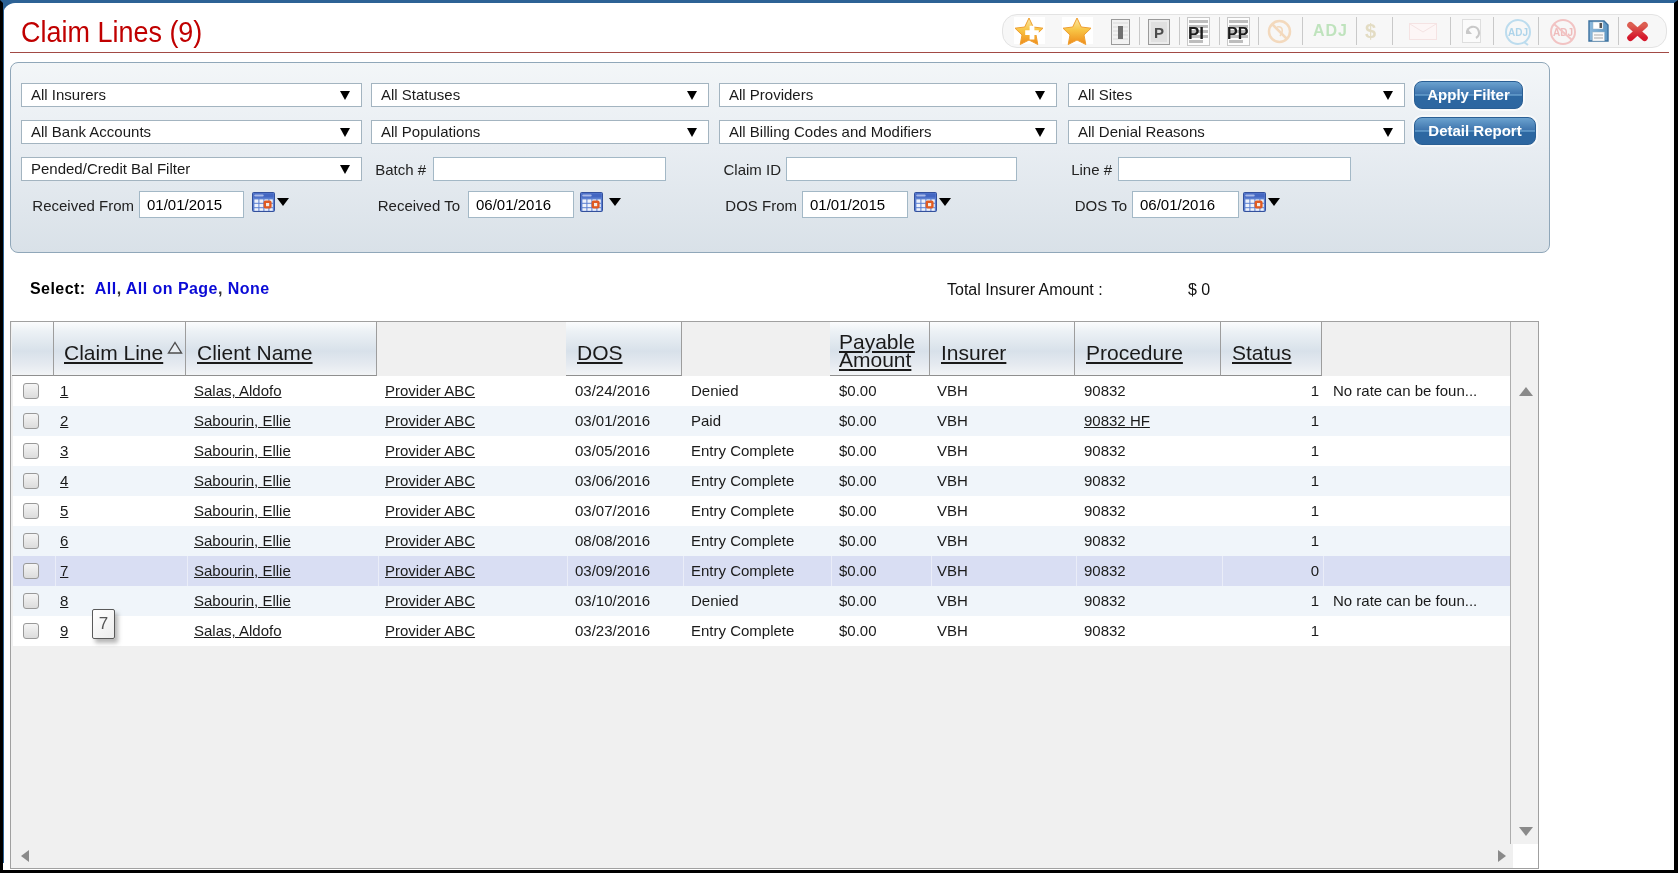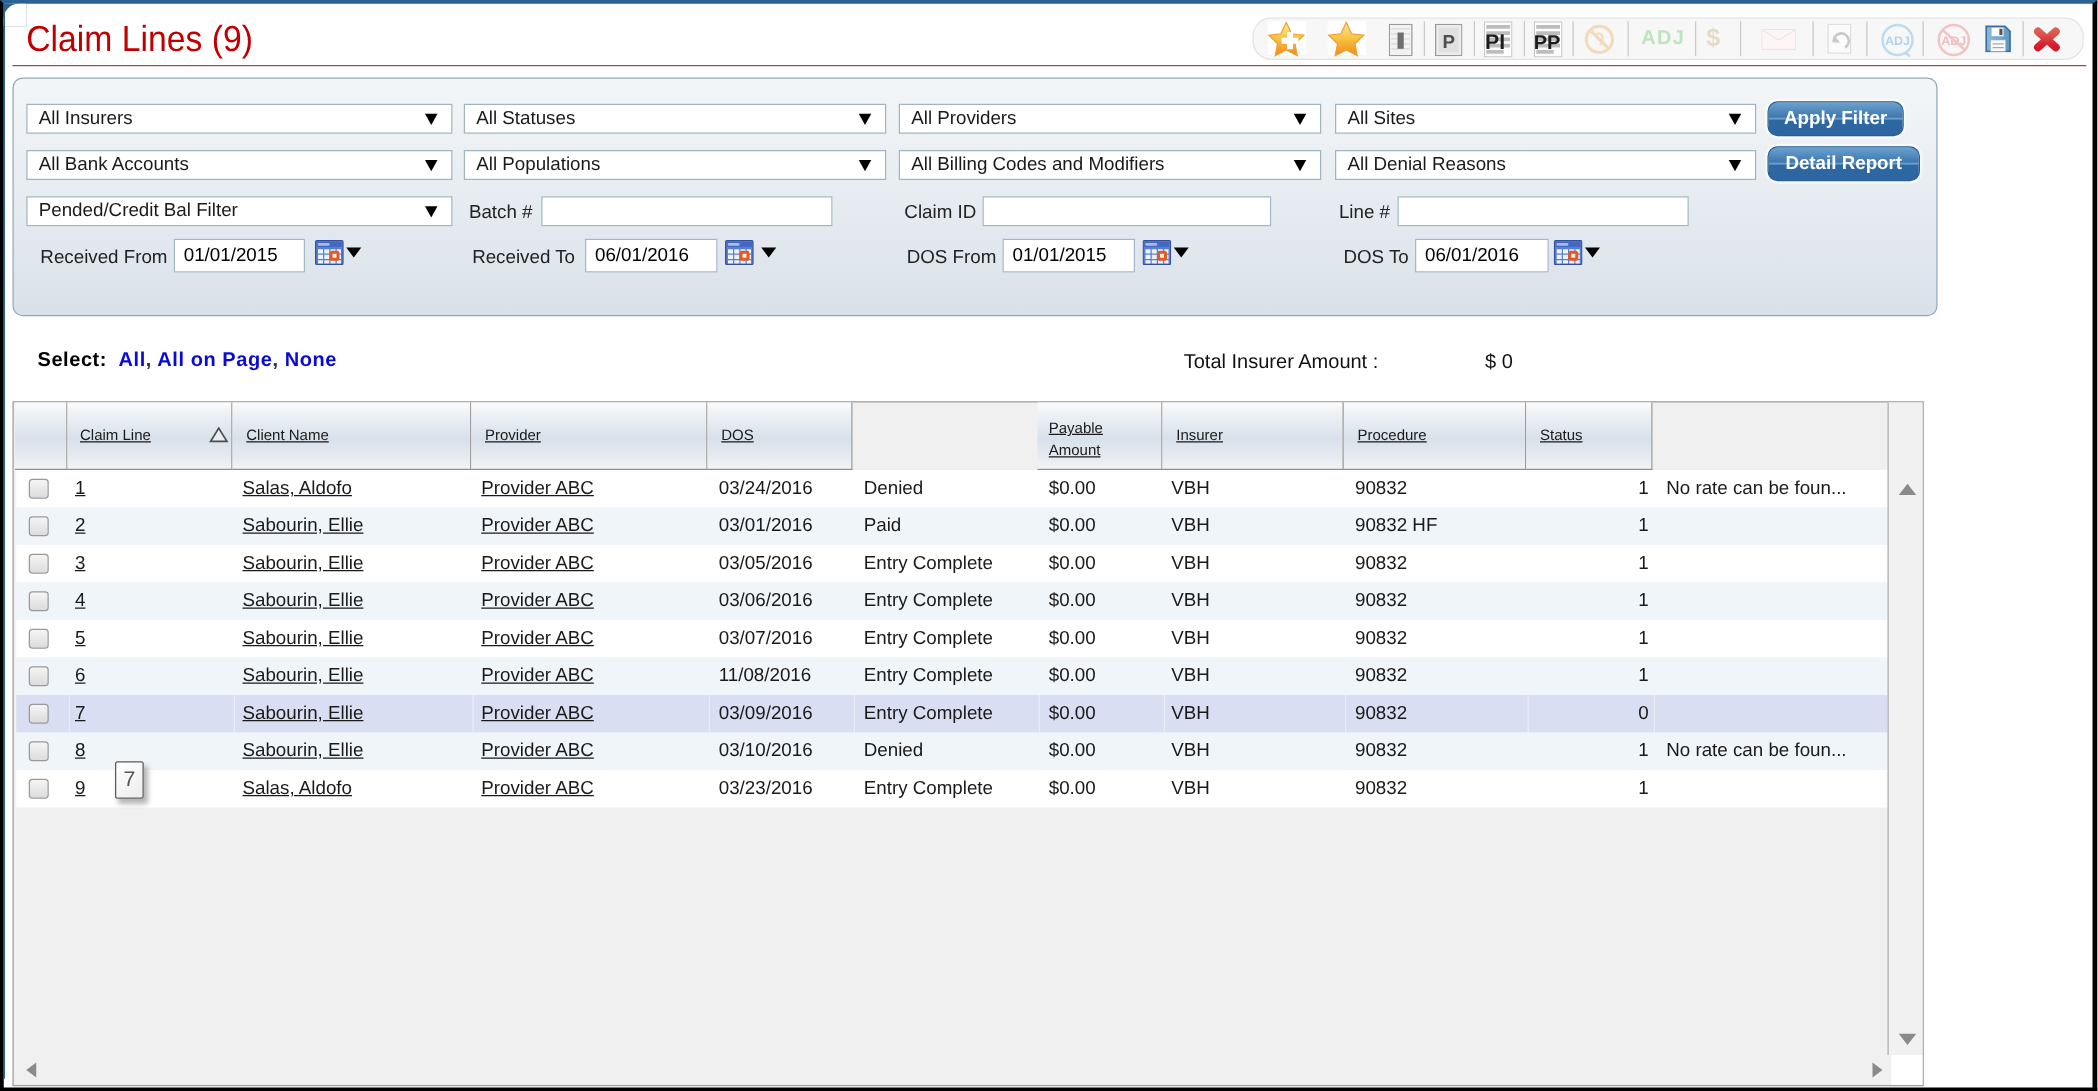--- a/index.html
+++ b/index.html
@@ -35,21 +35,21 @@
   border-right:6px solid transparent; border-top:8px solid #000; }
 
 #selectrow { left:30px; top:280px; font-size:16px; font-weight:bold; color:#000; letter-spacing:0.45px; }
 #selectrow a { color:#0a0ad6; text-decoration:none; }
 #totallbl { left:947px; top:281px; font-size:16px; color:#111; }
 #totalval { left:1188px; top:281px; font-size:16px; color:#111; }
 
 #grid { left:10px; top:321px; width:1529px; height:548px; background:#f0f0f0; border:1px solid #a0a0a0; }
 .hcell { position:absolute; top:0; height:54px; border-right:1px solid #9d9d9d; border-bottom:1px solid #8f8f8f;
   background:linear-gradient(180deg,#fbfcfd 0%,#ecf1f5 18%,#d8e1ea 55%,#e5eaf0 80%,#f2f4f6 100%);
-  font-size:12px; color:#1a1a1a; }
+  font-size:21px; color:#1a1a1a; }
 .hcell span { text-decoration:underline; }
 .row { position:absolute; left:1px; width:1500px; height:30px; font-size:15px; color:#1a1a1a; }
 .cell { position:absolute; top:6px; white-space:nowrap; }
 .lnk { text-decoration:underline; }
 .cb { position:absolute; left:10px; top:7px; width:16px; height:16px; border:1px solid #999;
   border-radius:3px; background:linear-gradient(180deg,#f5f5f5,#dcdcdc); }
 
 #vsb { left:1499px; top:0px; width:28px; height:522px; background:#f1f1f1; border-left:1px solid #adadad; }
 #hsb { left:1px; top:522px; width:1501px; height:24px; background:#f0f0f0; }
 #corner { left:1502px; top:522px; width:25px; height:24px; background:#fff; }
@@ -273,23 +273,20 @@
       <div class="hcell" style="left: 0px; width: 42px;"></div>
       <div class="hcell" style="left: 42px; width: 132px;">
         <div style="position:absolute;left:10px;top:19px;"><span>Claim Line</span></div>
         <svg style="position:absolute;left:113px;top:19px;" width="16" height="14" viewBox="0 0 16 14">
           <path d="M8 1.5 L14.5 12 L1.5 12 Z" fill="#e8edf2" stroke="#4d4d4d" stroke-width="1.4"></path>
         </svg>
       </div>
       <div class="hcell" style="left: 174px; width: 191px;">
         <div style="position:absolute;left:11px;top:19px;"><span>Client Name</span></div>
       </div>
-      <div class="hcell" style="left: 365px; width: 189px;">
-        <div style="position:absolute;left:11px;top:19px;"><span>Provider</span></div>
-      </div>
       <div class="hcell" style="left: 554px; width: 116px;">
         <div style="position:absolute;left:11px;top:19px;"><span>DOS</span></div>
       </div>
       <div class="hcell" style="left: 818px; width: 100px;">
         <div style="position:absolute;left:9px;top:11px;line-height:18px;"><span>Payable<br>Amount</span></div>
       </div>
       <div class="hcell" style="left: 1063px; width: 146px;">
         <div style="position:absolute;left:11px;top:19px;"><span>Procedure</span></div>
       </div>
       <div class="hcell" style="left: 918px; width: 145px;">
@@ -315,21 +312,21 @@
       </div>
       <div class="row" style="top: 30px; background: rgb(240, 245, 250);">
         <span class="cb"></span>
         <span class="cell lnk" style="left:47px;">2</span>
         <span class="cell lnk" style="left:181px;">Sabourin, Ellie</span>
         <span class="cell lnk" style="left:372px;">Provider ABC</span>
         <span class="cell" style="left:562px;">03/01/2016</span>
         <span class="cell" style="left:678px;">Paid</span>
         <span class="cell" style="left:826px;">$0.00</span>
         <span class="cell" style="left:924px;">VBH</span>
-        <span class="cell" style="left:1071px;">90832 HF</span>
+        <span class="cell" style="left:1071px;text-decoration:underline;">90832 HF</span>
         <span class="cell" style="width:1306px;text-align:right;left:0;">1</span>
       </div>
       <div class="row" style="top: 60px; background: rgb(255, 255, 255);">
         <span class="cb"></span>
         <span class="cell lnk" style="left:47px;">3</span>
         <span class="cell lnk" style="left:181px;">Sabourin, Ellie</span>
         <span class="cell lnk" style="left:372px;">Provider ABC</span>
         <span class="cell" style="left:562px;">03/05/2016</span>
         <span class="cell" style="left:678px;">Entry Complete</span>
         <span class="cell" style="left:826px;">$0.00</span>
@@ -359,21 +356,21 @@
         <span class="cell" style="left:826px;">$0.00</span>
         <span class="cell" style="left:924px;">VBH</span>
         <span class="cell" style="left:1071px;">90832</span>
         <span class="cell" style="width:1306px;text-align:right;left:0;">1</span>
       </div>
       <div class="row" style="top: 150px; background: rgb(240, 245, 250);">
         <span class="cb"></span>
         <span class="cell lnk" style="left:47px;">6</span>
         <span class="cell lnk" style="left:181px;">Sabourin, Ellie</span>
         <span class="cell lnk" style="left:372px;">Provider ABC</span>
-        <span class="cell" style="left:562px;">11/08/2016</span>
+        <span class="cell" style="left:562px;">08/08/2016</span>
         <span class="cell" style="left:678px;">Entry Complete</span>
         <span class="cell" style="left:826px;">$0.00</span>
         <span class="cell" style="left:924px;">VBH</span>
         <span class="cell" style="left:1071px;">90832</span>
         <span class="cell" style="width:1306px;text-align:right;left:0;">1</span>
       </div>
       <div class="row" style="top: 180px; background: rgb(217, 222, 243);">
         <span class="cb"></span>
         <span class="cell lnk" style="left:47px;">7</span>
         <span class="cell lnk" style="left:181px;">Sabourin, Ellie</span>

